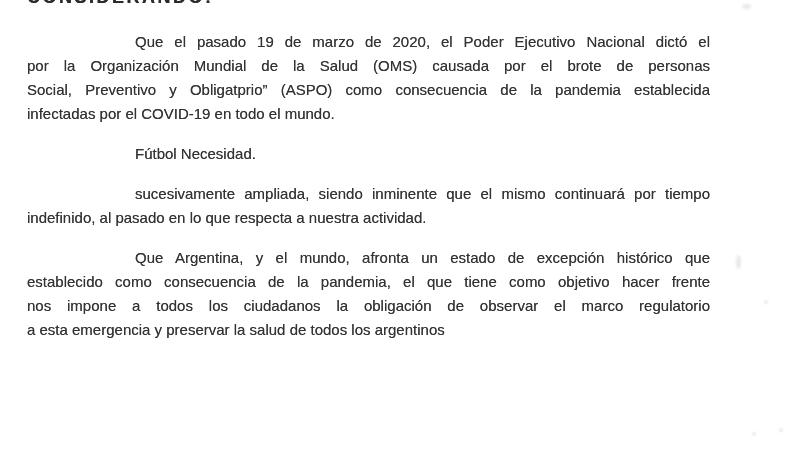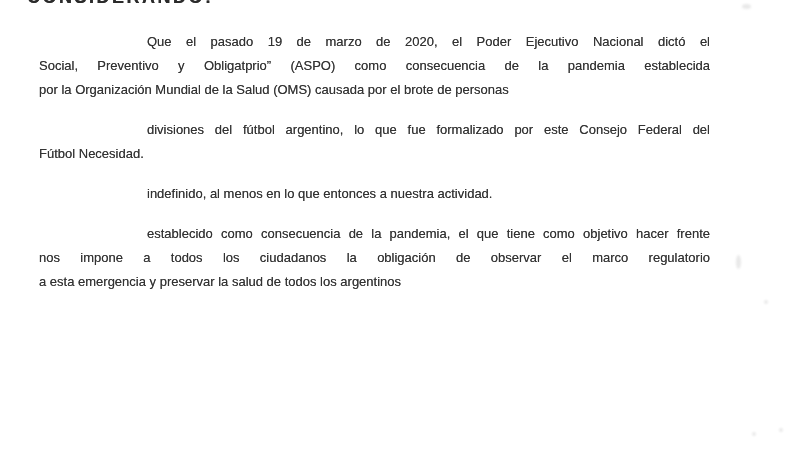--- a/index.html
+++ b/index.html
@@ -28,23 +28,23 @@
     top: -13px;
     display: inline-block;
     font-weight: 700;
     font-size: 18px;
     line-height: 20px;
     letter-spacing: 2.5px;
     color: #2b2b2b;
     text-shadow: 0 0 0.6px rgba(40,40,40,0.9);
   }
   .para {
-    font-size: 13px;
+    font-size: 15px;
     line-height: 24px;
-    margin: 0 0 16px 12px;
+    margin: 0 0 16px 0;
     text-shadow: 0 0 0.6px rgba(60,60,60,0.75);
   }
   .line {
     text-align: justify;
     text-align-last: justify;
     white-space: normal;
     overflow: hidden;
     height: 24px;
   }
   .para .line:first-child { text-indent: 108px; }
@@ -66,31 +66,33 @@
 <body>
 
 <div class="page">
   <div class="content">
     <div class="heading-clip">
       <span class="heading">CONSIDERANDO:</span>
     </div>
     <div>
         <div class="para">
           <div class="line">Que el pasado 19 de marzo de 2020, el Poder Ejecutivo Nacional dictó el</div>
+          <div class="line">por la Organización Mundial de la Salud (OMS) causada por el brote de personas</div>
           <div class="line">Social, Preventivo y Obligatprio” (ASPO) como consecuencia de la pandemia establecida</div>
-          <div class="line">por la Organización Mundial de la Salud (OMS) causada por el brote de personas</div>
+          <div class="line">infectadas por el COVID-19 en todo el mundo.</div>
         </div>
         <div class="para">
-          <div class="line">divisiones del fútbol argentino, lo que fue formalizado por este Consejo Federal del</div>
           <div class="line">Fútbol Necesidad.</div>
         </div>
         <div class="para">
-          <div class="line">indefinido, al menos en lo que entonces a nuestra actividad.</div>
+          <div class="line">sucesivamente ampliada, siendo inminente que el mismo continuará por tiempo</div>
+          <div class="line">indefinido, al pasado en lo que respecta a nuestra actividad.</div>
         </div>
         <div class="para">
+          <div class="line">Que Argentina, y el mundo, afronta un estado de excepción histórico que</div>
           <div class="line">establecido como consecuencia de la pandemia, el que tiene como objetivo hacer frente</div>
           <div class="line">nos impone a todos los ciudadanos la obligación de observar el marco regulatorio</div>
           <div class="line">a esta emergencia y preservar la salud de todos los argentinos</div>
         </div>
       </div>
   </div>
   <div class="speck s1"></div>
   <div class="speck s2"></div>
   <div class="speck s3"></div>
   <div class="speck s4"></div>

